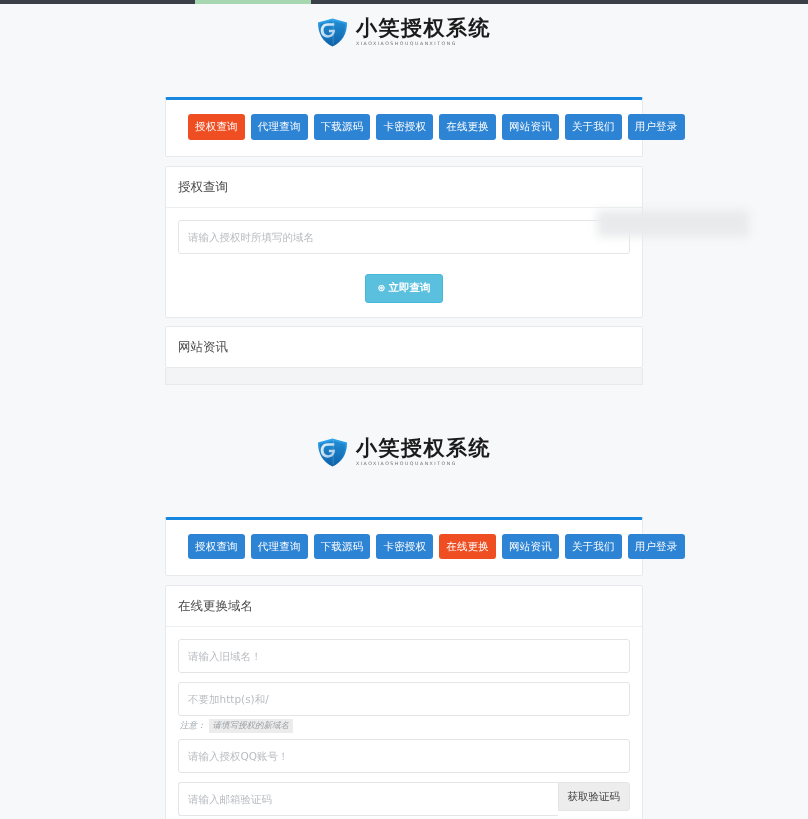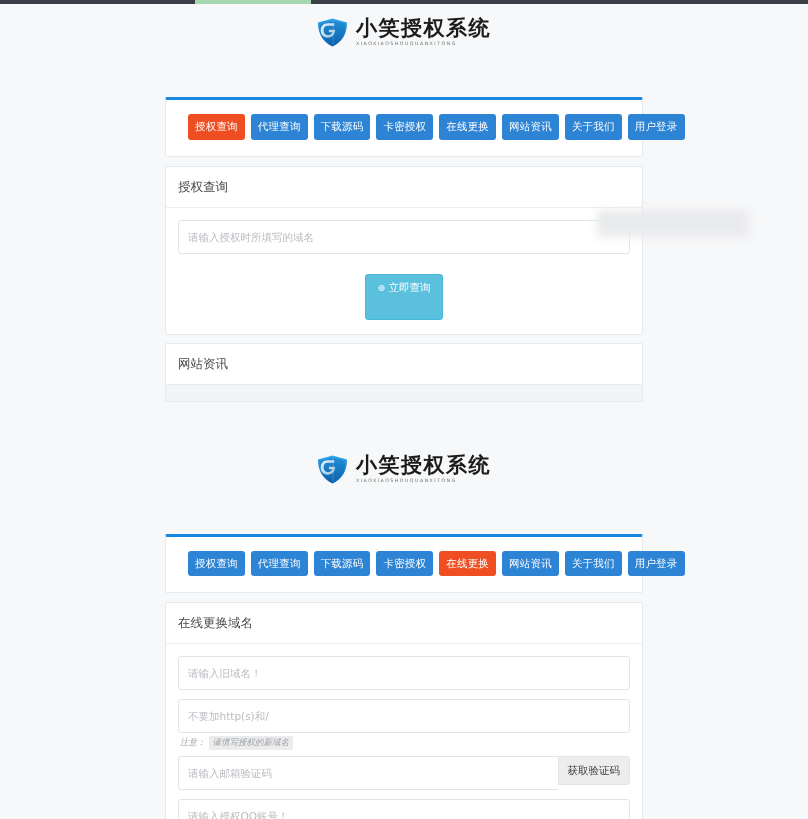--- a/index.html
+++ b/index.html
@@ -180,23 +180,24 @@
 
   
   .submit-wrap { text-align: center; padding-top: 11px; }
   .btn-info {
     display: inline-block;
     background: #5bc0de;
     color: #ffffff;
     font-size: 10.5px;
     border: 1px solid #46b8da;
     border-radius: 3px;
-    padding: 6px 12px 24px 12px;
+    padding: 6px 12px 7px 12px;
     cursor: pointer;
     font-family: "DejaVu Sans", "Liberation Sans", sans-serif;
+    font-weight: bold;
   }
   .btn-info .ico { margin-right: 3px; font-size: 9.5px; }
 
   
   .panel-footer-strip {
     height: 17px;
     background: #f3f4f6;
     border: 1px solid #e7e9ec;
     border-top: none;
     margin: -8px auto 0 auto;
@@ -330,27 +331,27 @@
 
         <div>
           <input class="form-control" type="text" placeholder="不要加http(s)和/" style="">
           <div class="note-line">
             <span>注意：</span>
             <span class="note-value">请填写授权的新域名</span>
           </div>
         </div>
 
         <div class="form-group">
+          <input class="form-control" type="text" placeholder="请输入授权QQ账号！" style="">
+        </div>
+
+        <div class="form-group">
           <div class="input-group">
             <input class="form-control" type="text" placeholder="请输入邮箱验证码" style="">
             <span class="input-group-addon">获取验证码</span>
           </div>
         </div>
 
-        <div class="form-group">
-          <input class="form-control" type="text" placeholder="请输入授权QQ账号！" style="">
-        </div>
-
       </div>
     </div>
   </div>
 
 </div>
 
 </body></html>

